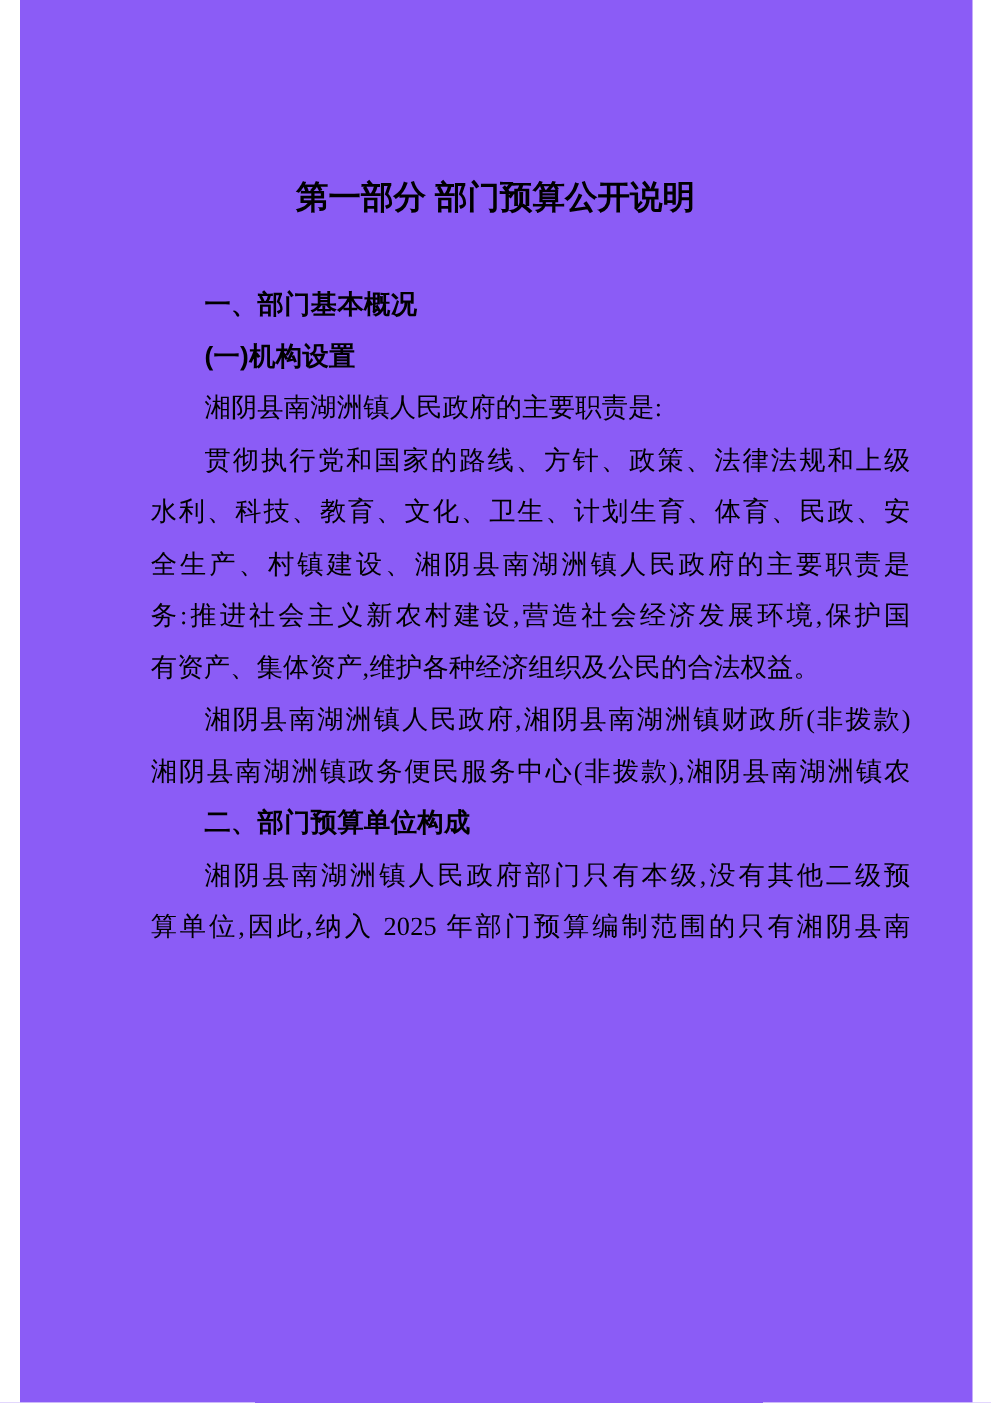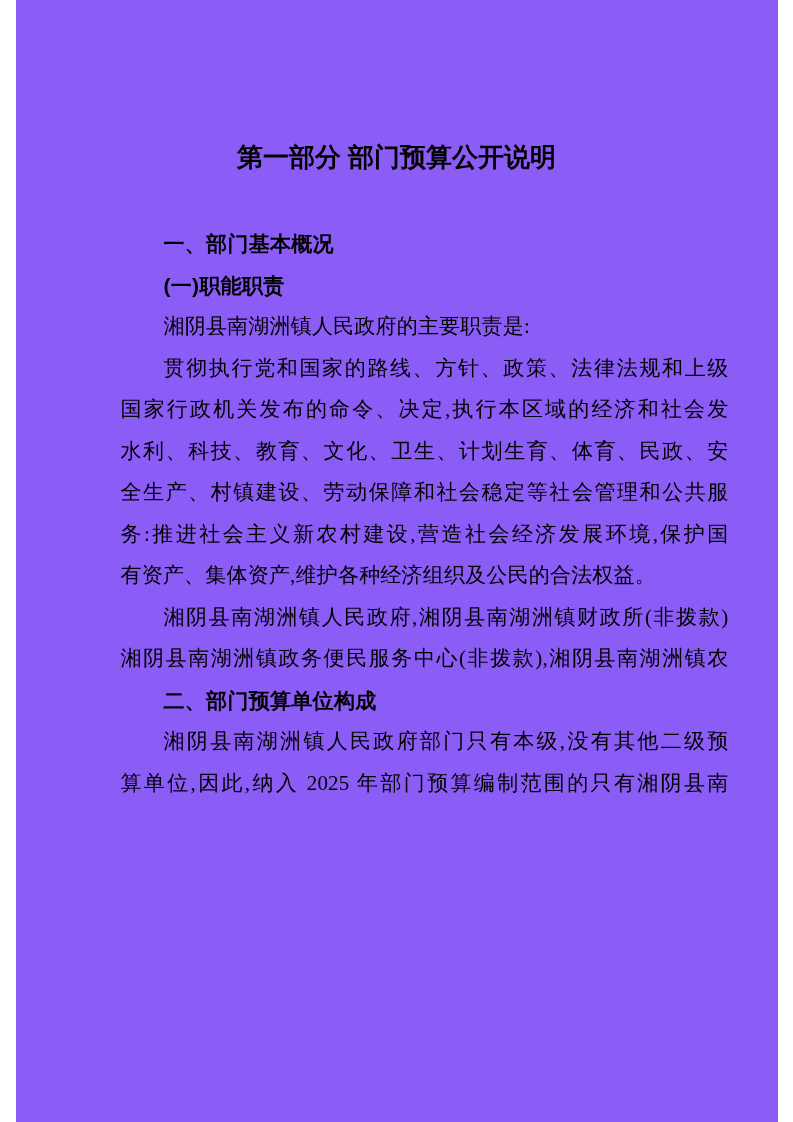--- a/index.html
+++ b/index.html
@@ -63,26 +63,25 @@
     text-justify: inter-character;
   }
 </style>
 </head>
 <body>
 
 <div class="page">
   <h1 class="doc-title">第一部分 部门预算公开说明</h1>
   <div class="content">
       <div class="line h ind">一、部门基本概况</div>
-      <div class="line h ind">(一)职能职责</div>
+      <div class="line h ind">(一)机构设置</div>
       <div class="line b ind">湘阴县南湖洲镇人民政府的主要职责是:</div>
       <div class="line b ind j">贯彻执行党和国家的路线、方针、政策、法律法规和上级</div>
-      <div class="line b j">国家行政机关发布的命令、决定,执行本区域的经济和社会发</div>
       <div class="line b j">水利、科技、教育、文化、卫生、计划生育、体育、民政、安</div>
-      <div class="line b j">全生产、村镇建设、劳动保障和社会稳定等社会管理和公共服</div>
+      <div class="line b j">全生产、村镇建设、湘阴县南湖洲镇人民政府的主要职责是</div>
       <div class="line b j">务:推进社会主义新农村建设,营造社会经济发展环境,保护国</div>
       <div class="line b">有资产、集体资产,维护各种经济组织及公民的合法权益。</div>
       <div class="line b ind j">湘阴县南湖洲镇人民政府,湘阴县南湖洲镇财政所(非拨款)</div>
       <div class="line b j">湘阴县南湖洲镇政务便民服务中心(非拨款),湘阴县南湖洲镇农</div>
       <div class="line h ind">二、部门预算单位构成</div>
       <div class="line b ind j">湘阴县南湖洲镇人民政府部门只有本级,没有其他二级预</div>
       <div class="line b j">算单位,因此,纳入 2025 年部门预算编制范围的只有湘阴县南</div>
     </div>
 </div>
 

